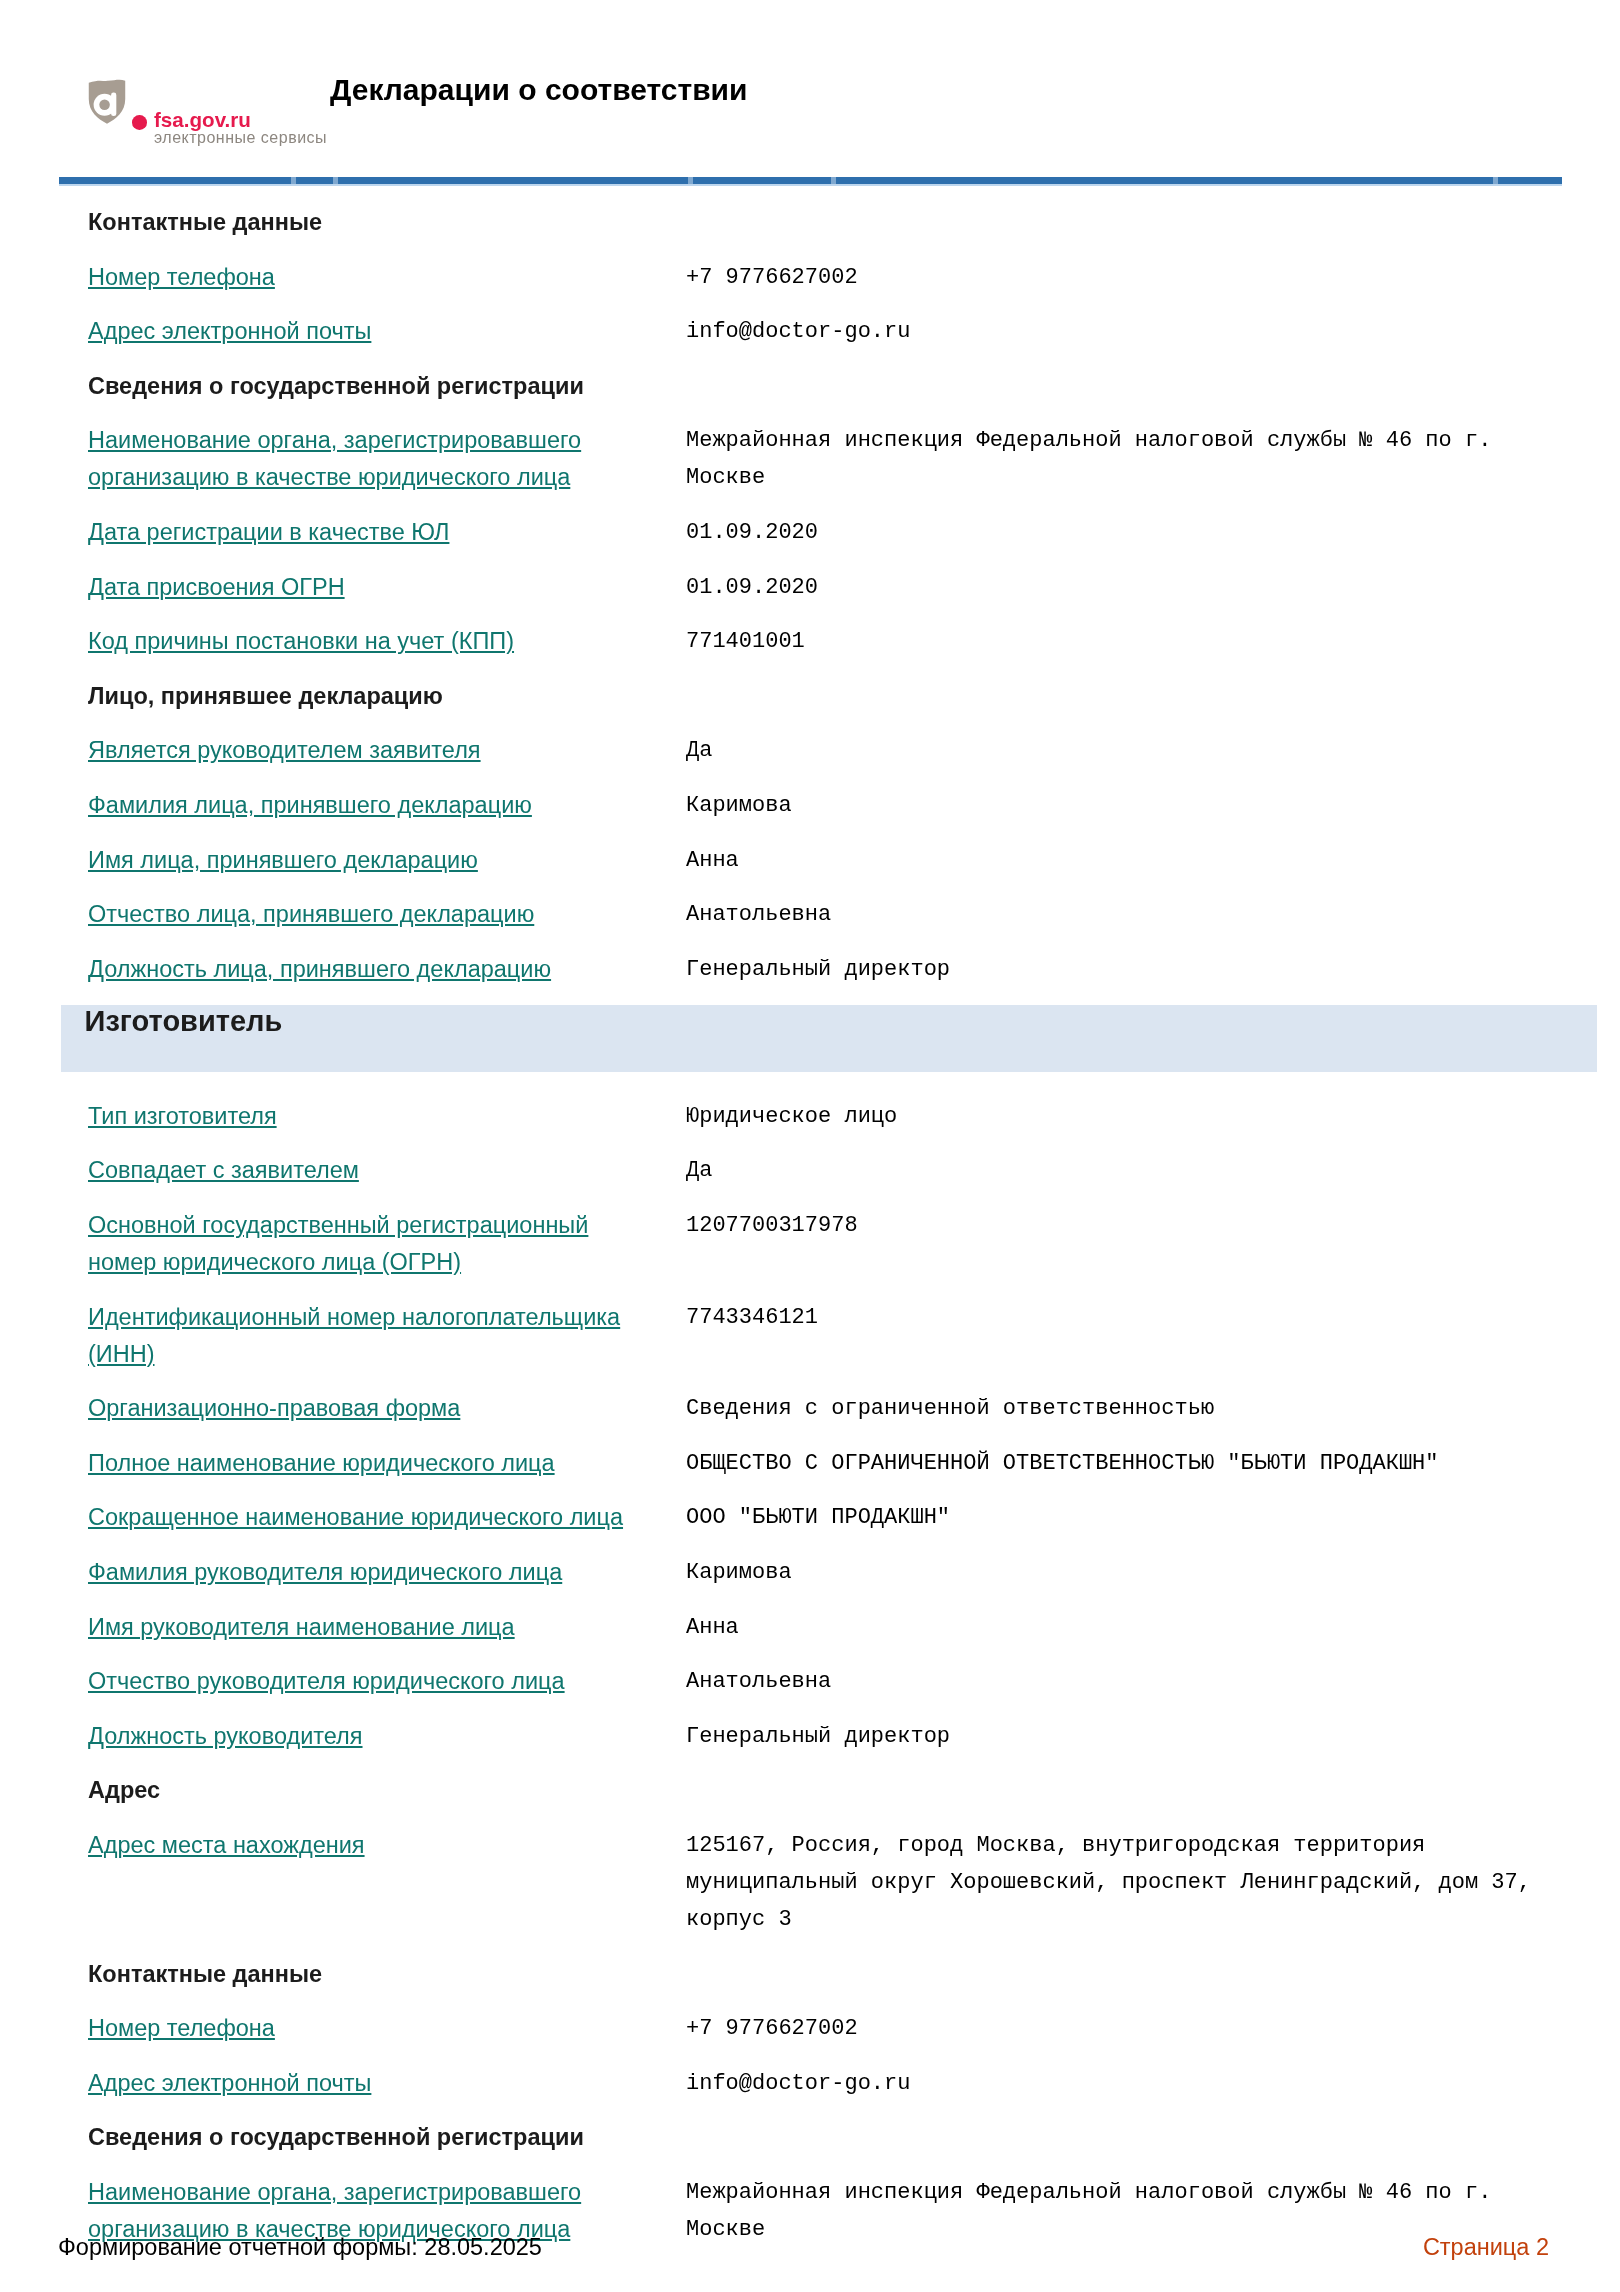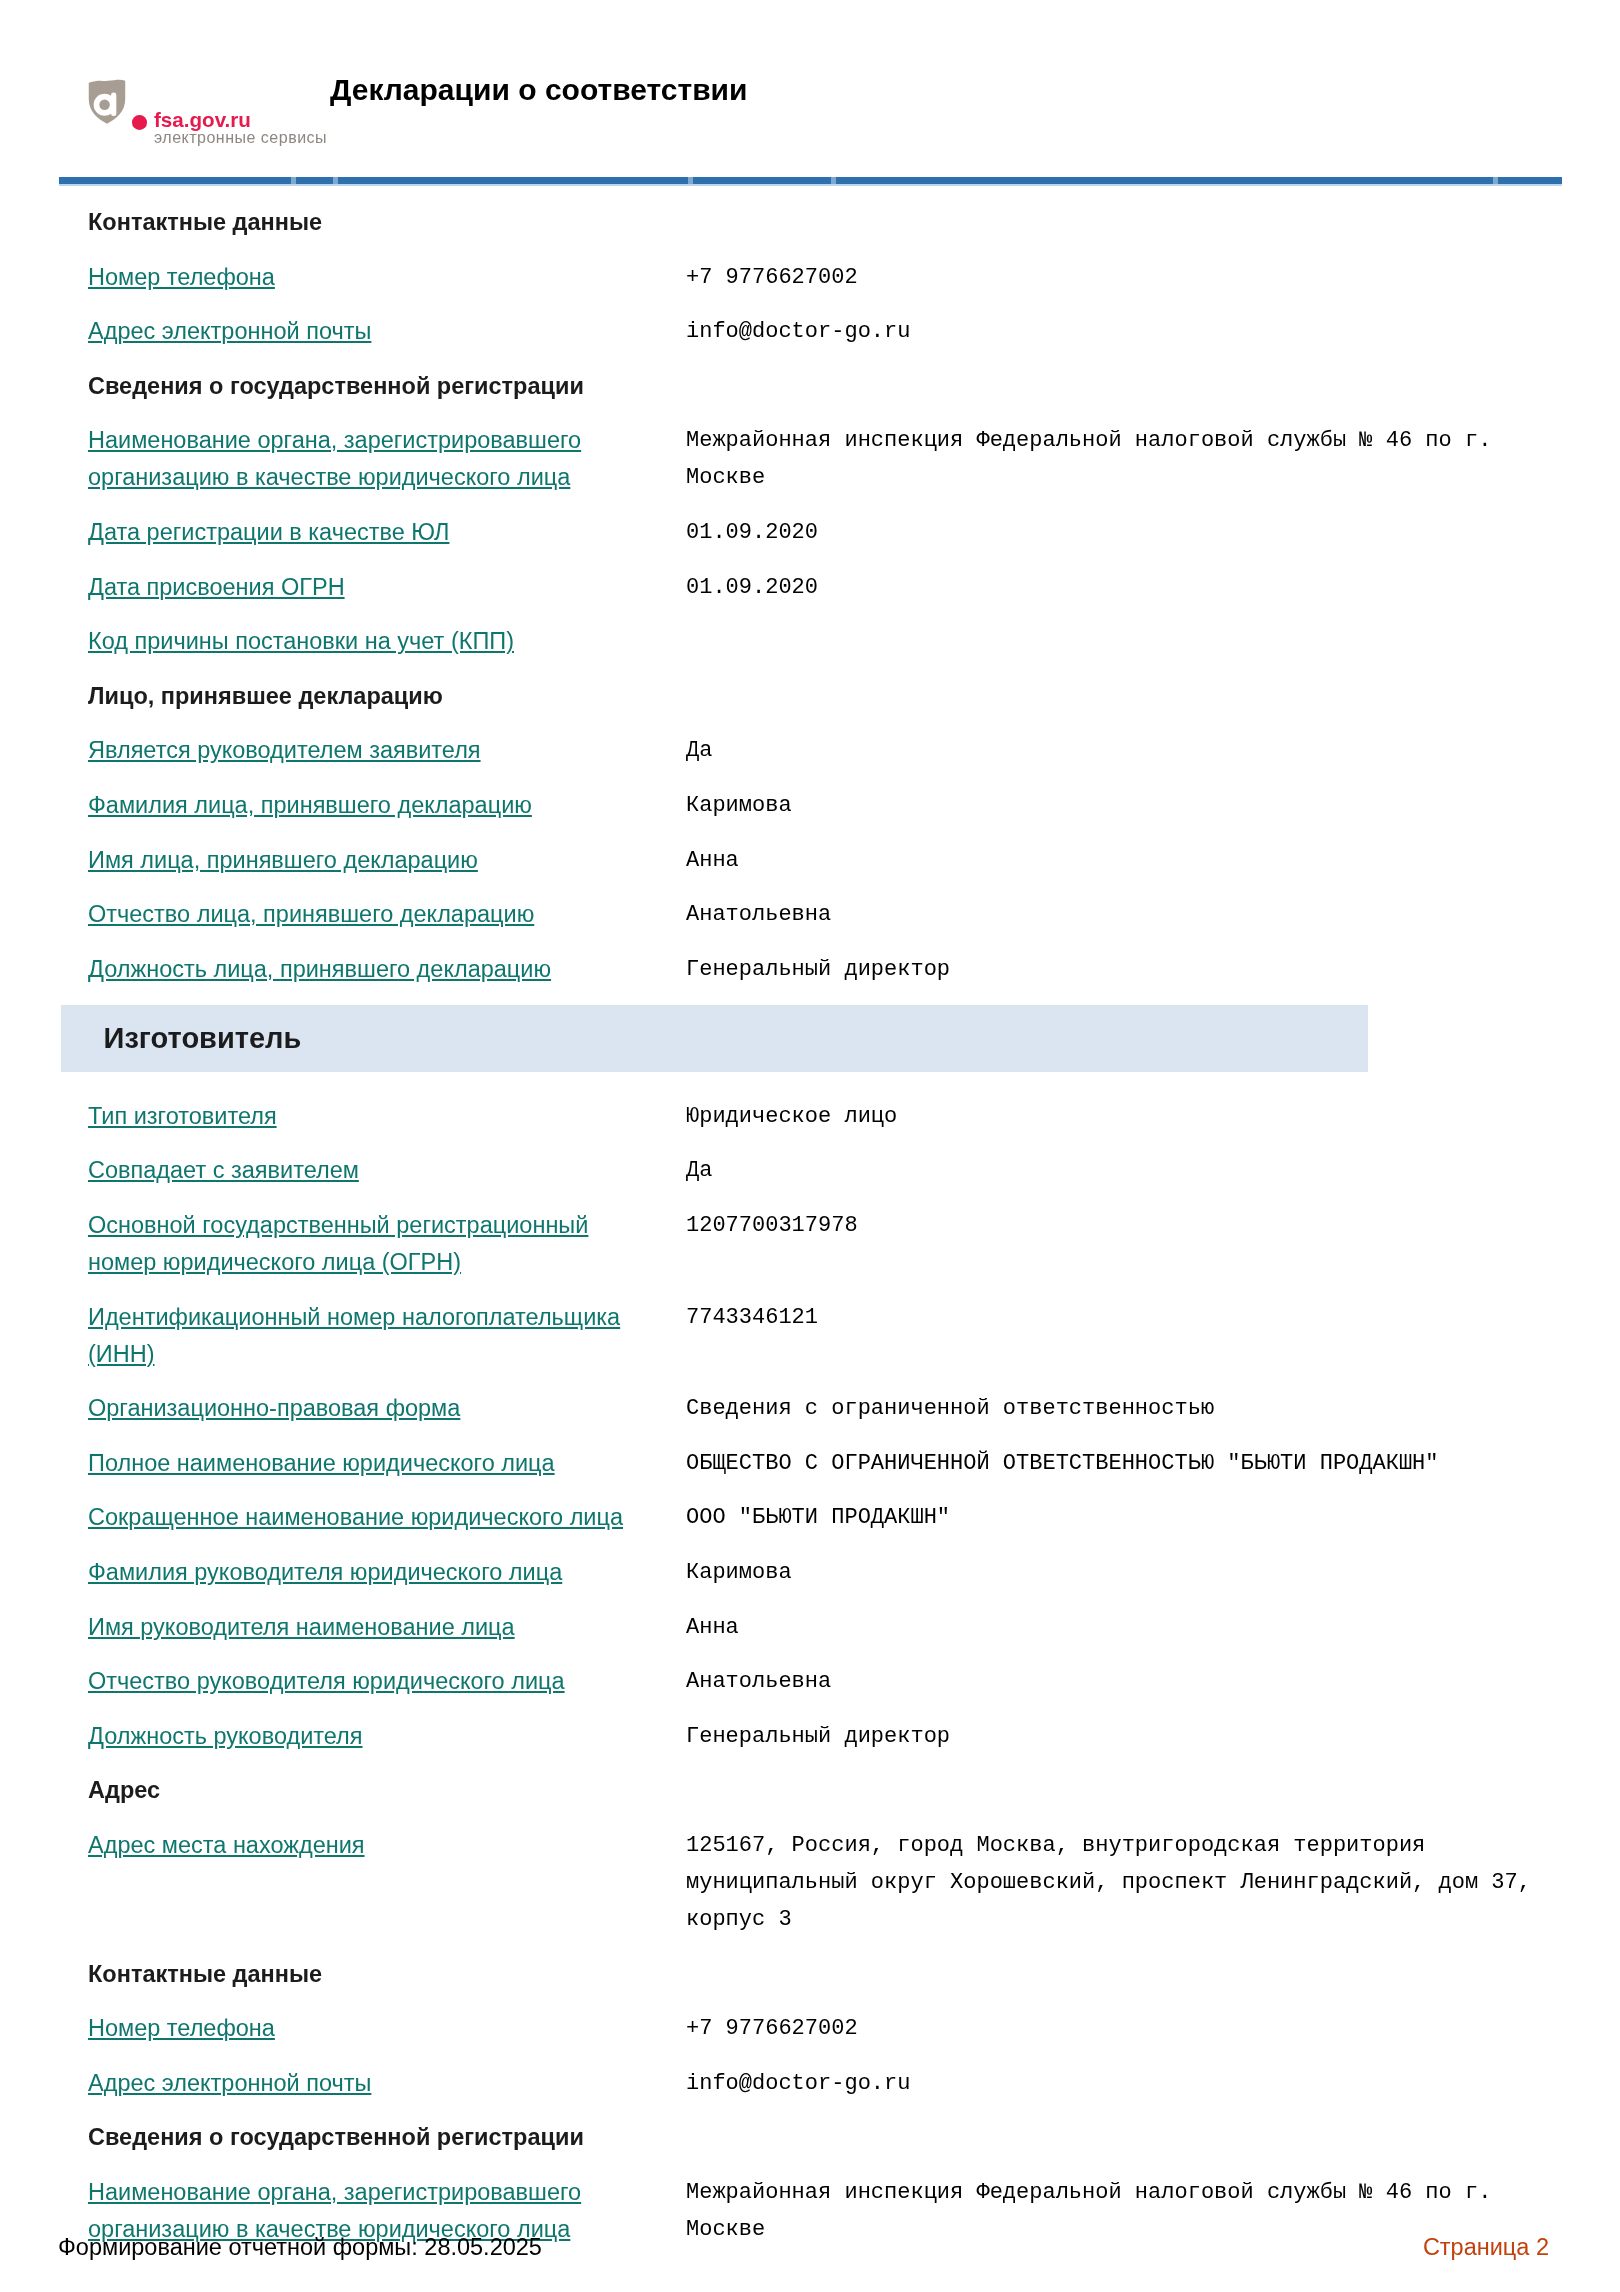--- a/index.html
+++ b/index.html
@@ -23,25 +23,25 @@
   .rule::after{content:"";position:absolute;left:0;right:0;top:6.9px;height:2px;background:#bdd6ee;}
   .rule .notch{position:absolute;top:0;width:4.9px;height:6.9px;background:#7fa8d0;}
   
   .content{position:absolute;left:88px;top:204px;width:1470px;}
   .subheader{font-size:23.5px;font-weight:bold;color:#1c1c1c;line-height:37px;margin:0 0 17.6px 0;}
   .row{display:flex;margin:0 0 17.6px 0;}
   .row-label{width:598px;font-size:23.5px;line-height:37px;color:#0f766e;white-space:pre-line;flex:none;text-decoration:underline;}
   .row-value{width:872px;font-size:22px;line-height:37px;color:#000;white-space:pre-line;flex:none;font-family:Liberation Mono, monospace;}
   .banner{
     box-sizing:border-box;
-    width:1307px;height:67px;
+    width:1536px;height:67px;
     margin:5.9px 0 25.5px -27.4px;
-    padding-left:43px;
+    padding-left:24px;
     background:var(--banner-bg,#dbe5f1);
-    display:flex;align-items:center;
+    display:flex;align-items:flex-start;
   }
   .banner-text{font-size:29px;font-weight:bold;color:#1c1c1c;}
   
   .footer-left{position:absolute;left:58px;top:2234px;font-size:23.5px;color:#000;text-align:right;}
   .footer-right{position:absolute;right:71px;top:2234px;font-size:23.5px;color:#c2410c;}
 </style>
 </head>
 <body>
 
 <div class="page">
@@ -87,20 +87,21 @@
       <div class="row">
     <div class="row-label">Дата регистрации в качестве ЮЛ</div>
     <div class="row-value">01.09.2020</div>
   </div>
       <div class="row">
     <div class="row-label">Дата присвоения ОГРН</div>
     <div class="row-value">01.09.2020</div>
   </div>
       <div class="row">
     <div class="row-label">Код причины постановки на учет (КПП)</div>
+    <div class="row-value">771401001</div>
   </div>
       <div class="subheader">Лицо, принявшее декларацию</div>
       <div class="row">
     <div class="row-label">Является руководителем заявителя</div>
     <div class="row-value">Да</div>
   </div>
       <div class="row">
     <div class="row-label">Фамилия лица, принявшего декларацию</div>
     <div class="row-value">Каримова</div>
   </div>

